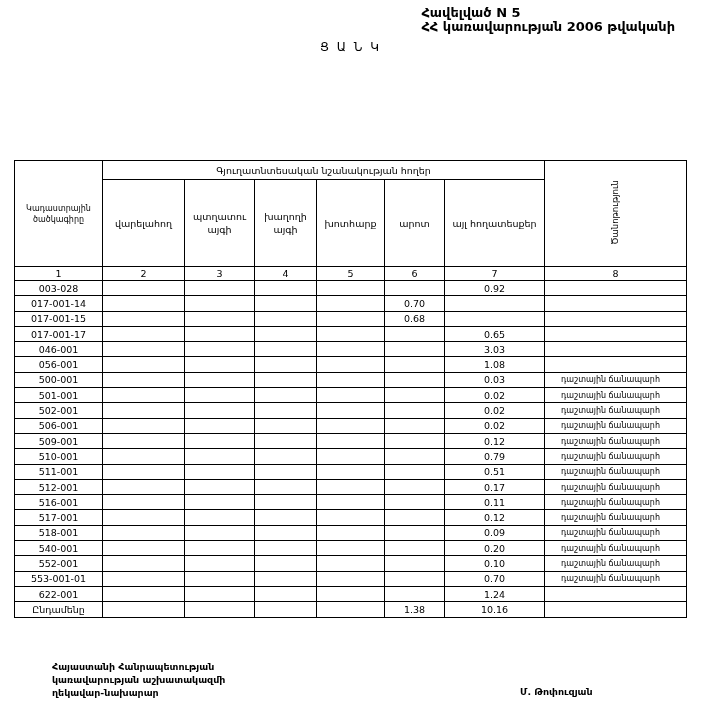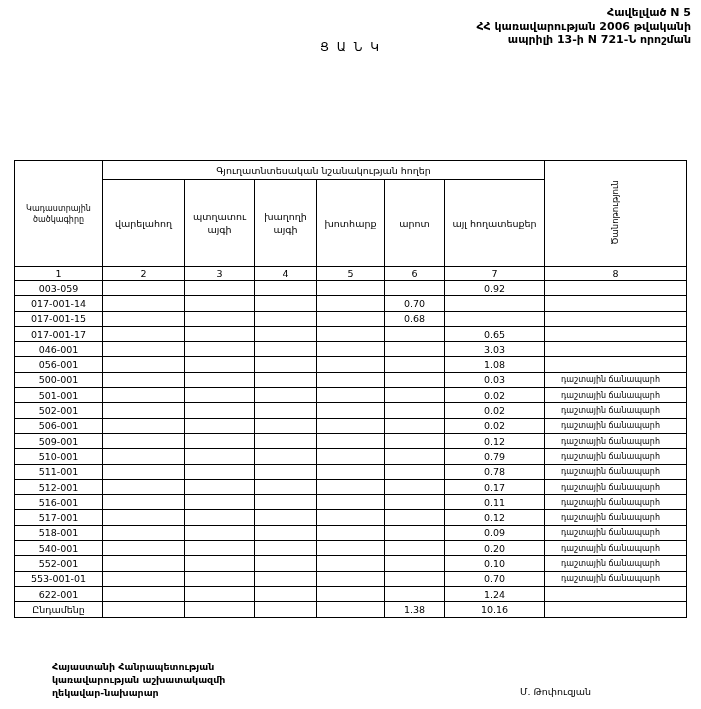--- a/index.html
+++ b/index.html
@@ -17,23 +17,23 @@
   }
   .page {
     position: relative;
     width: 701px;
     height: 709px;
     box-sizing: border-box;
   }
   .header-block {
     position: absolute;
     top: 6px;
-    right: 10px;
-    text-align: right;
-    font-size: 11px;
+    right: 26px;
+    text-align: left;
+    font-size: 13px;
     font-weight: bold;
     line-height: 13.5px;
   }
   .doc-title {
     position: absolute;
     top: 40px;
     left: 0;
     width: 701px;
     text-align: center;
     font-size: 12px;
@@ -126,32 +126,31 @@
     top: 660px;
     font-size: 9.5px;
     font-weight: bold;
     line-height: 13px;
   }
   .footer-right {
     position: absolute;
     left: 520px;
     top: 686px;
     font-size: 9.5px;
-    font-weight: normal;
+    font-weight: bold;
   }
 </style>
 </head>
 <body>
 
 <div class="page">
 
   <div class="header-block">
     <div>Հավելված N 5</div>
     <div>ՀՀ կառավարության 2006 թվականի</div>
-    <div>ապրիլի 13-ի N 721-Ն որոշման</div>
   </div>
 
   <div class="doc-title">Ց Ա Ն Կ</div>
 
 
   <table class="main">
     <colgroup>
       <col style="width:88px">
       <col style="width:82px">
       <col style="width:70px">
@@ -182,21 +181,21 @@
         <td>2</td>
         <td>3</td>
         <td>4</td>
         <td>5</td>
         <td>6</td>
         <td>7</td>
         <td>8</td>
       </tr>
 
       <tr class="datarow">
-        <td class="code">003-059</td>
+        <td class="code">003-028</td>
         <td></td>
         <td></td>
         <td></td>
         <td></td>
         <td></td>
         <td>0.92</td>
         <td class="note"></td>
       </tr>
       <tr class="datarow">
         <td class="code">017-001-14</td>
@@ -308,21 +307,21 @@
         <td>0.79</td>
         <td class="note">դաշտային ճանապարհ</td>
       </tr>
       <tr class="datarow">
         <td class="code">511-001</td>
         <td></td>
         <td></td>
         <td></td>
         <td></td>
         <td></td>
-        <td>0.78</td>
+        <td>0.51</td>
         <td class="note">դաշտային ճանապարհ</td>
       </tr>
       <tr class="datarow">
         <td class="code">512-001</td>
         <td></td>
         <td></td>
         <td></td>
         <td></td>
         <td></td>
         <td>0.17</td>

